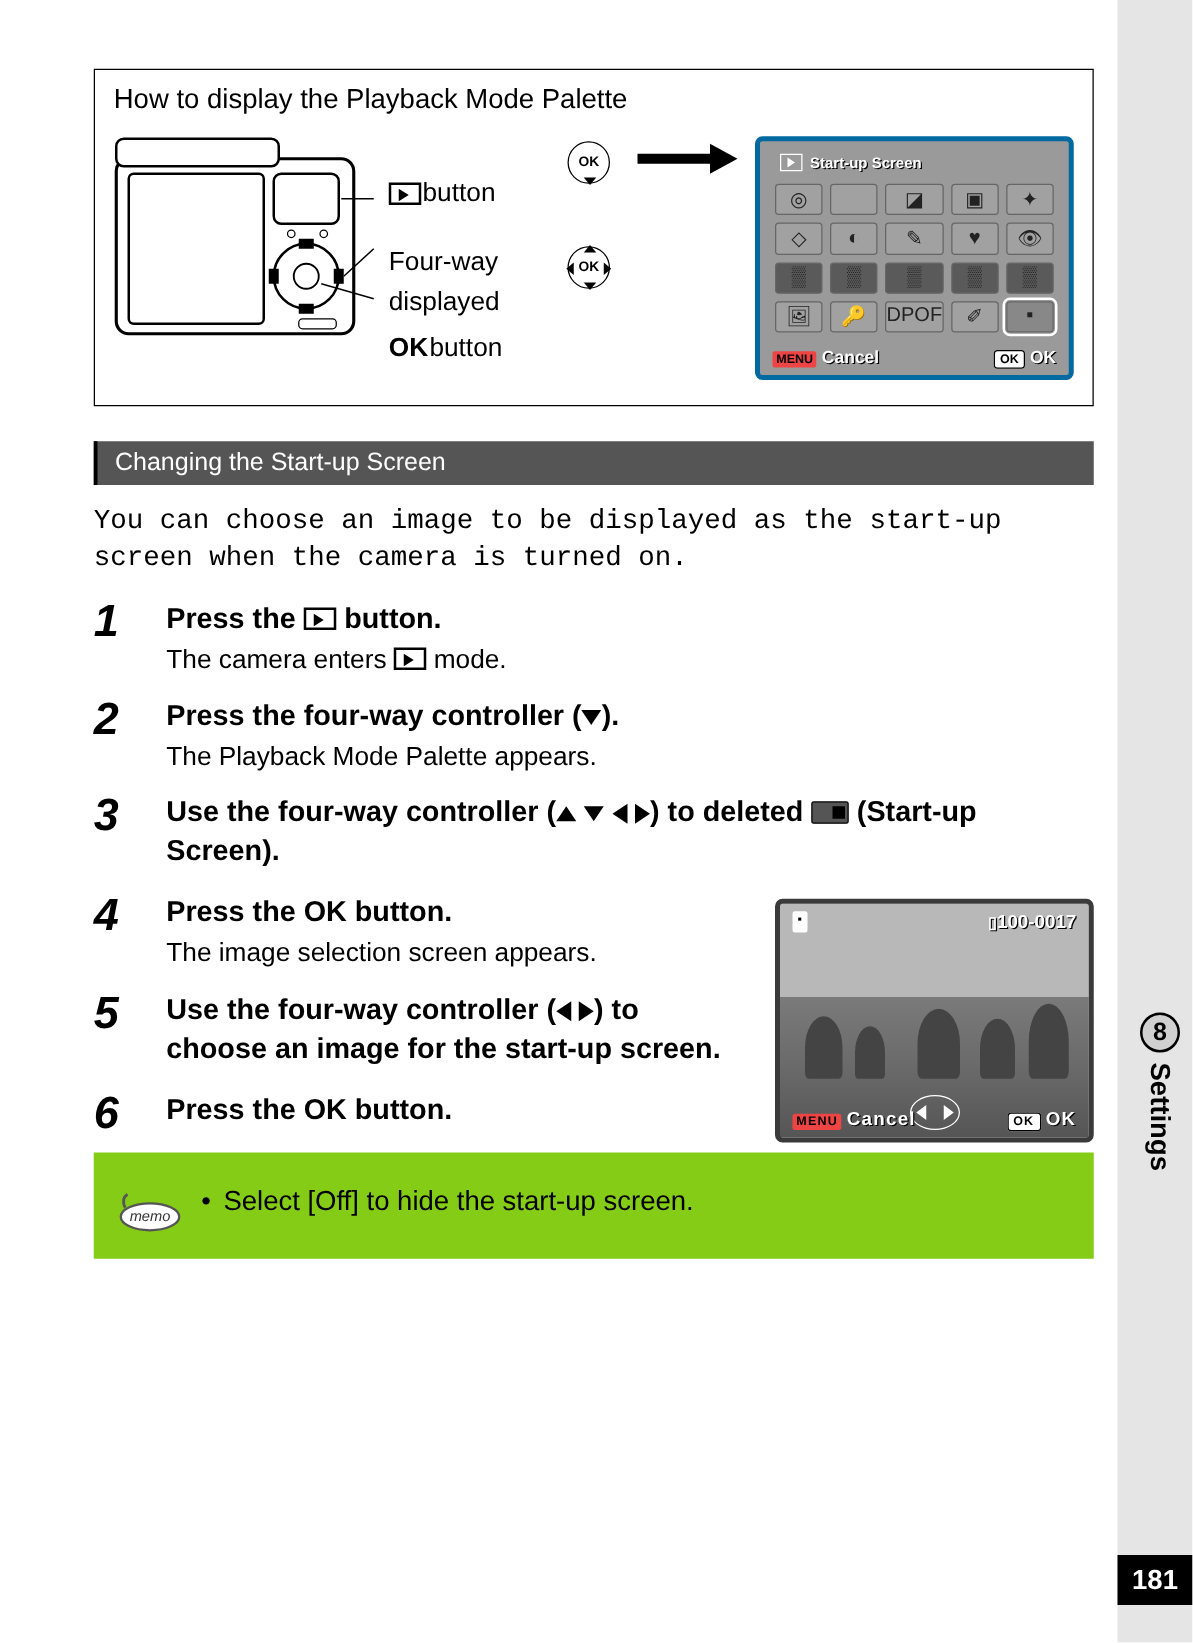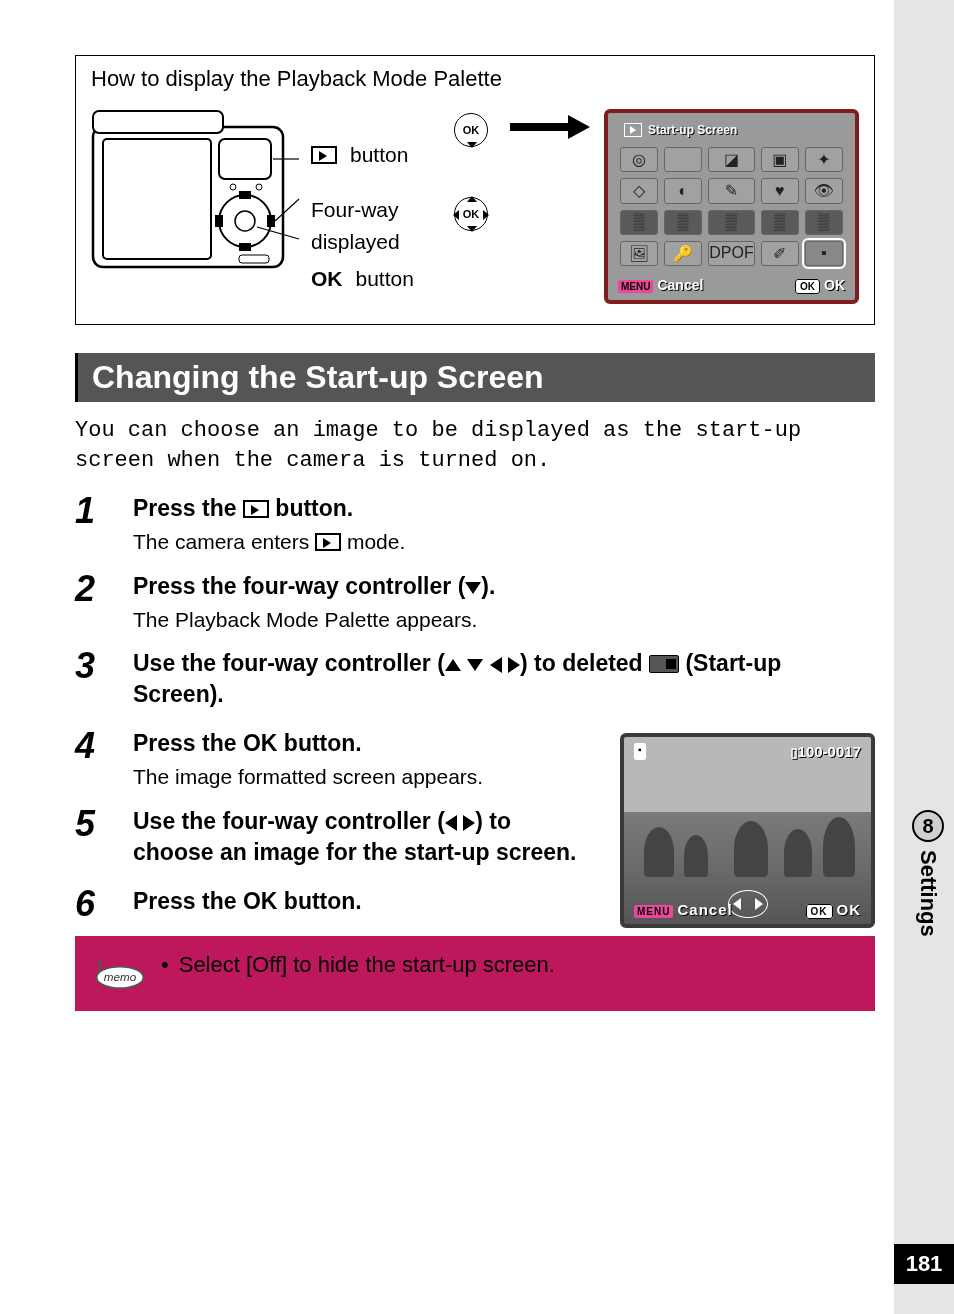--- a/index.html
+++ b/index.html
@@ -76,21 +76,21 @@
   .arrow-tri.down{ border-left:5px solid transparent; border-right:5px solid transparent; border-top:6px solid #000; left:12px; bottom:-2px;}
   .arrow-tri.up{ border-left:5px solid transparent; border-right:5px solid transparent; border-bottom:6px solid #000; left:12px; top:-2px;}
   .arrow-tri.left{ border-top:5px solid transparent; border-bottom:5px solid transparent; border-right:6px solid #000; top:12px; left:-2px;}
   .arrow-tri.right{ border-top:5px solid transparent; border-bottom:5px solid transparent; border-left:6px solid #000; top:12px; right:-2px;}
   .arrow-shape{
     width:80px; height:16px; position:relative; margin:6px 4px 0 4px; flex-shrink:0;
   }
   .arrow-shape .shaft{ position:absolute; left:0; top:4px; width:58px; height:8px; background:#000;}
   .arrow-shape .head{ position:absolute; right:0; top:-4px; width:0; height:0; border-left:22px solid #000; border-top:12px solid transparent; border-bottom:12px solid transparent;}
   .lcd-panel {
-    width: 255px; height: 195px; border: 4px solid #7f1d1d; background: #9a9a9a;
+    width: 255px; height: 195px; border: 4px solid #0369a1; background: #9a9a9a;
     border-radius: 6px; position: relative; flex-shrink: 0; font-size: 12px;
   }
   .lcd-title-bar{
     position:absolute; top:6px; left:8px; right:8px; height:22px;
     display:flex; align-items:center; gap:6px; color:#fff; font-weight:bold;
     border-radius:10px; padding:0 8px;
     text-shadow:1px 1px 0 #000;
   }
   .lcd-title-bar .pi{ width:18px; height:14px; border:1.5px solid #fff; display:inline-flex; align-items:center; justify-content:center;}
   .lcd-title-bar .pi::before{content:""; border-left:6px solid #fff; border-top:4px solid transparent; border-bottom:4px solid transparent;}
@@ -103,24 +103,24 @@
     border:1px solid #666; background:rgba(255,255,255,0.08); border-radius:3px;
     display:flex; align-items:center; justify-content:center; color:#222; font-size:16px;
   }
   .lcd-grid .cell.dark{ background:#5a5a5a;}
   .lcd-grid .cell.sel{ outline:2px solid #fff; outline-offset:1px; background:#888;}
   .lcd-footer{
     position:absolute; bottom:4px; left:10px; right:10px; height:22px;
     display:flex; justify-content:space-between; align-items:center;
     color:#fff; font-weight:bold; font-size:14px; text-shadow:1px 1px 0 #000;
   }
-  .menu-badge{ background:#ec4899; color:#000; font-size:10px; padding:1px 3px; border-radius:2px; margin-right:4px; text-shadow:none;}
+  .menu-badge{ background:#ef4444; color:#000; font-size:10px; padding:1px 3px; border-radius:2px; margin-right:4px; text-shadow:none;}
   .ok-badge{ background:#fff; color:#000; font-size:10px; padding:1px 4px; border-radius:3px; margin-right:4px; border:1px solid #000; text-shadow:none;}
   .heading-bar{
-    background:#555; color:#fff; font-weight:bold; font-size:32px;
+    background:#555; color:#fff; font-weight:normal; font-size:20px;
     padding:6px 14px; margin-bottom:14px;
     border-left: 3px solid #000;
   }
   .intro{ font-size:22px; line-height:1.35; margin-bottom:18px;font-family:Liberation Mono, monospace;}
   .steps{ }
   .step{ display:flex; gap:22px; margin-bottom:14px;}
   .step-num{ font-size:36px; font-weight:bold; font-style:italic; width:36px; flex-shrink:0; line-height:1;}
   .step-body{ flex:1; }
   .step-title{ font-size:23px; font-weight:bold; line-height:1.35; margin-bottom:4px;}
   .step-desc{ font-size:21px; line-height:1.35;}
@@ -147,29 +147,29 @@
     position:absolute; bottom:6px; left:50%; transform:translateX(-50%);
     width:40px; height:28px; border:1.5px solid #fff; border-radius:50%;
   }
   .right-lcd2 .dial::before,.right-lcd2 .dial::after{ content:""; position:absolute; top:7px; width:0;height:0; border-top:6px solid transparent; border-bottom:6px solid transparent;}
   .right-lcd2 .dial::before{ left:4px; border-right:8px solid #fff;}
   .right-lcd2 .dial::after{ right:4px; border-left:8px solid #fff;}
   .right-lcd2 .footer{ position:absolute; bottom:6px; left:10px; right:10px; display:flex; justify-content:space-between; color:#fff; font-weight:bold; font-size:15px; letter-spacing:1px; text-shadow:1px 1px #000;}
   .right-lcd2 .scene{ position:absolute; top:50px; left:0; right:0; height:90px;}
   .right-lcd2 .tree{ position:absolute; bottom:0; border-radius:50% 50% 10% 10%; background:#444;}
   .memo-box{
-    background:#be185d; padding:14px 18px 14px 18px; margin-top:10px;
+    background:#84cc16; padding:24px 18px 14px 18px; margin-top:10px;
     display:flex; gap:14px; font-size:22px; line-height:1.35;
   }
   .memo-icon{ width:54px; flex-shrink:0; padding-top:4px;}
   .memo-icon svg{ width:54px;}
   .memo-list{ list-style:none;}
   .memo-list li{ display:flex; gap:10px; margin-bottom:6px;}
   .memo-list li::before{ content:"•"; }
-  .labels-col .row{ display:flex; align-items:center; gap:13px; margin-bottom:4px;}
+  .labels-col .row{ display:flex; align-items:center; gap:1px; margin-bottom:4px;}
   .ok-stack{ display:flex; flex-direction:column; align-items:center; gap:50px; margin:4px 8px 0 0;}
 </style>
 </head>
 <body>
 
 <div class="page-right-bar"></div>
 <div class="settings-tab">
   <div class="settings-badge">8</div>
   <div class="settings-label">Settings</div>
 </div>
@@ -304,21 +304,21 @@
         </div>
       </div>
     </div>
 
     <div class="step">
       <div class="step-num">4</div>
       <div class="step-body">
         <div class="step-title">
           <span>Press the </span><span class="ok-text">OK</span><span> button.</span>
         </div>
-        <div class="step-desc">The image formatted screen appears.</div>
+        <div class="step-desc">The image selection screen appears.</div>
       </div>
     </div>
 
     <div class="step" style="width:520px;">
       <div class="step-num">5</div>
       <div class="step-body">
         <div class="step-title">
           <span>Use the four-way controller (</span><span class="dir-tri l"></span> <span class="dir-tri r"></span><span>) to choose an image for the start-up screen.</span>
         </div>
       </div>

